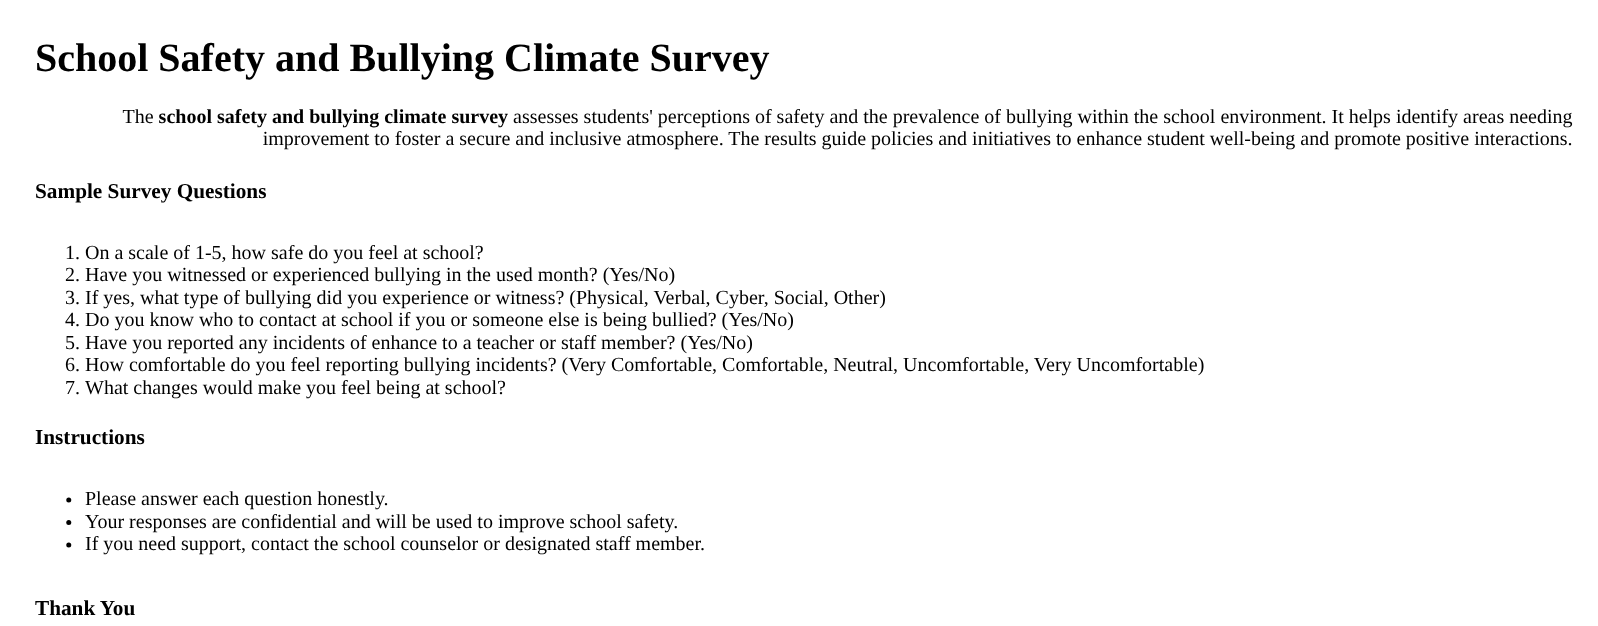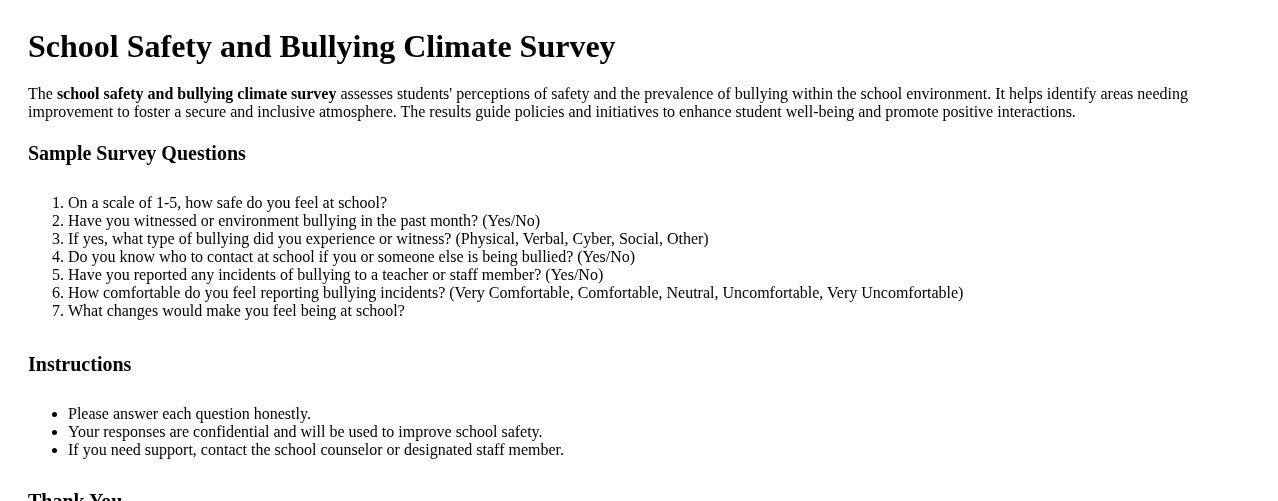--- a/index.html
+++ b/index.html
@@ -15,52 +15,53 @@
     .page { padding: 0 20px 0 28px; }
     h1 {
       font-size: 32px;
       line-height: 37px;
       font-weight: bold;
       margin: 28px 0 0 0;
     }
     p {
       margin: 20px 0 0 0;
       line-height: 18px;
+      text-align: right;
     }
     h2 {
-      font-size: 20px;
+      font-size: 17px;
       line-height: 28px;
       font-weight: bold;
       margin: 18px 0 0 0;
     }
     ol, ul {
       margin: 27px 0 0 0;
       padding-left: 40px;
     }
     li { line-height: 18px; }
     ul { list-style-type: disc; }
     ol { list-style-type: decimal; }
-    .h2-instructions { margin-top: 30px; }
+    .h2-instructions { margin-top: 16px; }
     .h2-thanks { margin-top: 28px; }
   </style>
 </head>
 <body>
 
 <div class="page">
   <h1>School Safety and Bullying Climate Survey</h1>
 
   <p><span>The </span><strong>school safety and bullying climate survey</strong><span> assesses students' perceptions of safety and the prevalence of bullying within the school environment. It helps identify areas needing improvement to foster a secure and inclusive atmosphere. The results guide policies and initiatives to enhance student well-being and promote positive interactions.</span></p>
 
   <h2>Sample Survey Questions</h2>
   <ol>
     <li>On a scale of 1-5, how safe do you feel at school?</li>
-    <li>Have you witnessed or environment bullying in the past month? (Yes/No)</li>
+    <li>Have you witnessed or experienced bullying in the used month? (Yes/No)</li>
     <li>If yes, what type of bullying did you experience or witness? (Physical, Verbal, Cyber, Social, Other)</li>
     <li>Do you know who to contact at school if you or someone else is being bullied? (Yes/No)</li>
-    <li>Have you reported any incidents of bullying to a teacher or staff member? (Yes/No)</li>
+    <li>Have you reported any incidents of enhance to a teacher or staff member? (Yes/No)</li>
     <li>How comfortable do you feel reporting bullying incidents? (Very Comfortable, Comfortable, Neutral, Uncomfortable, Very Uncomfortable)</li>
     <li>What changes would make you feel being at school?</li>
   </ol>
 
   <h2 class="h2-instructions">Instructions</h2>
   <ul>
     <li>Please answer each question honestly.</li>
     <li>Your responses are confidential and will be used to improve school safety.</li>
     <li>If you need support, contact the school counselor or designated staff member.</li>
   </ul>

